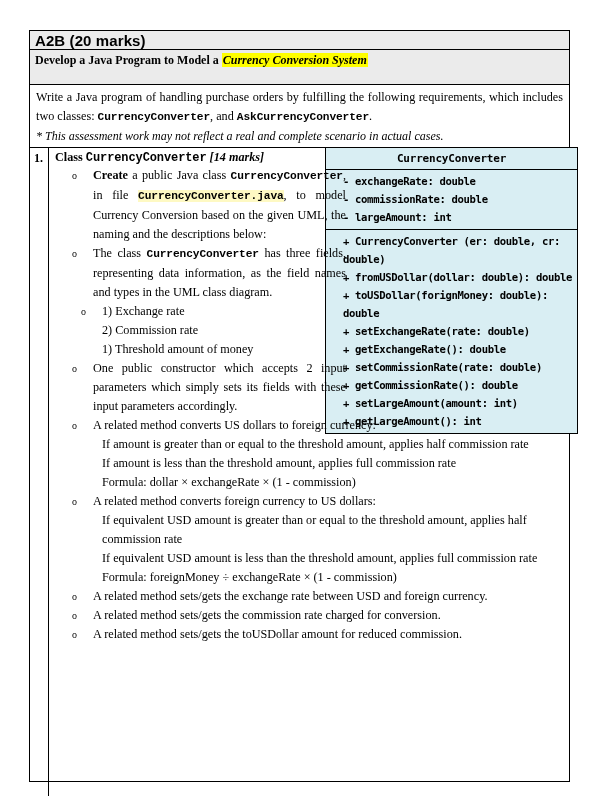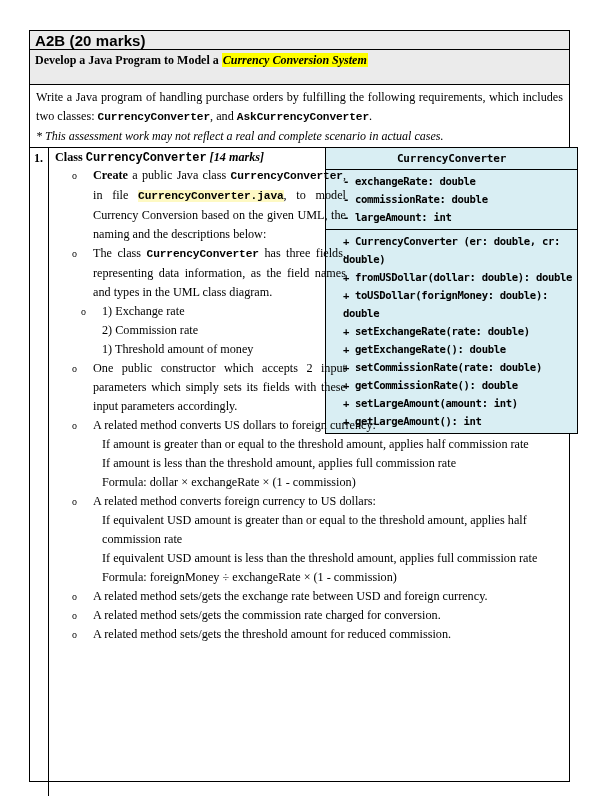--- a/index.html
+++ b/index.html
@@ -297,19 +297,19 @@
         <li class="wide">
           <span class="bullet">o</span>
           <span>A related method sets/gets the exchange rate between USD and foreign currency.</span>
         </li>
         <li class="wide">
           <span class="bullet">o</span>
           <span>A related method sets/gets the commission rate charged for conversion.</span>
         </li>
         <li class="wide">
           <span class="bullet">o</span>
-          <span>A related method sets/gets the threshold amount for reduced commission.</span>
+          <span>A related method sets/gets the toUSDollar amount for reduced commission.</span>
         </li>
       </ul>
 
     </div>
   </div>
 </div>
 
 </body></html>

